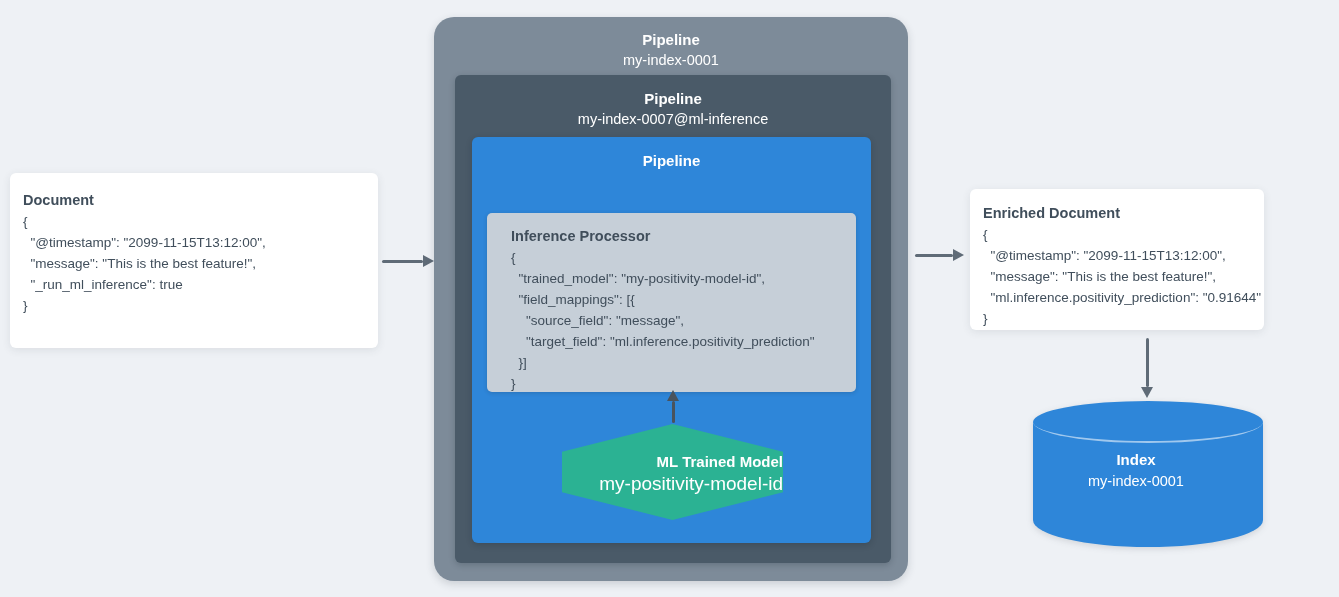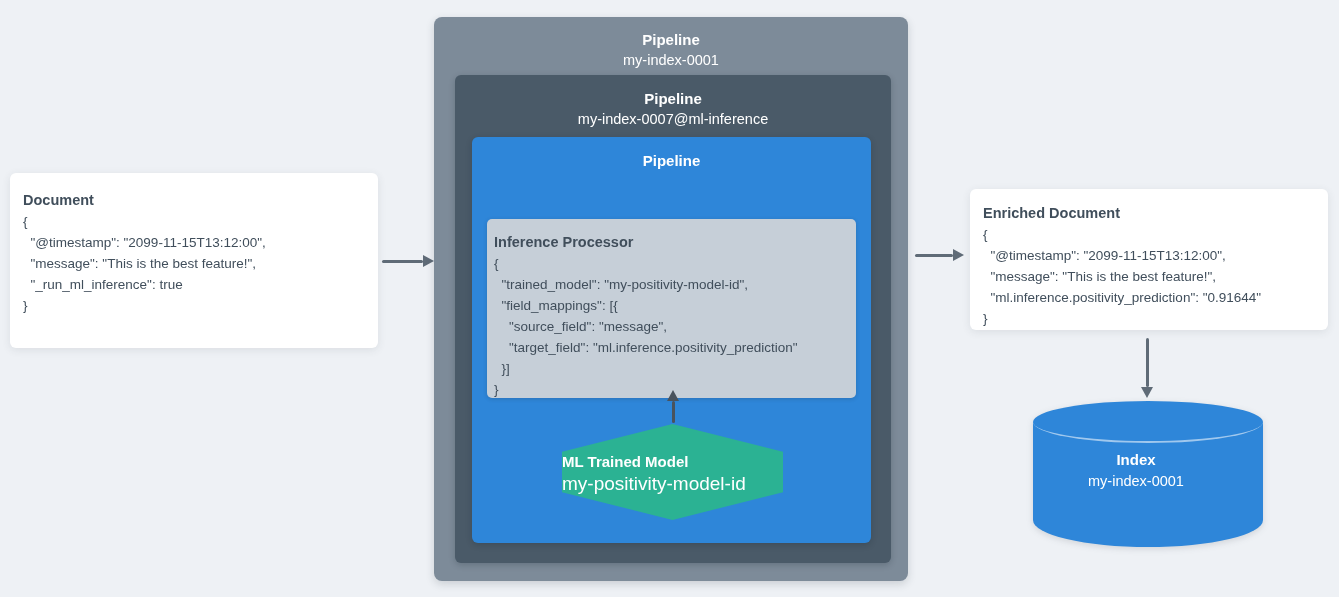--- a/index.html
+++ b/index.html
@@ -32,55 +32,55 @@
     position:absolute;
     background:var(--card-bg);
     border-radius:6px;
     box-shadow:0 2px 8px rgba(50,60,70,.10);
     padding:17px 13px;
   }
   .card .card-title{font-size:14.5px;font-weight:bold;line-height:21px;}
   .cl{font-size:13.5px;line-height:21px;white-space:pre;}
 
   #document-card{left:10px;top:173px;width:368px;height:175px;}
-  #enriched-card{left:970px;top:189px;width:358px;height:141px;padding-top:14px;}
+  #enriched-card{left:970px;top:189px;width:294px;height:141px;padding-top:14px;}
 
   
   .pipe-title{font-size:15px;font-weight:bold;text-align:center;color:var(--text-light);line-height:20px;}
   .pipe-name{font-size:14.5px;text-align:center;color:var(--text-light);line-height:20px;}
 
   #outer-pipeline{
     position:absolute;left:434px;top:17px;width:474px;height:564px;
-    background:var(--outer-pipeline-bg);border-radius:8px;
+    background:var(--outer-pipeline-bg);border-radius:20px;
     box-shadow:0 3px 8px rgba(40,50,60,.18);padding-top:13px;
   }
   #ml-inference-pipeline{
     position:absolute;left:21px;top:58px;width:436px;height:488px;
     background:var(--ml-inference-pipeline-bg);border-radius:6px;
     box-shadow:0 2px 6px rgba(20,30,40,.22);padding-top:14px;
   }
   #prediction-pipeline{
     position:absolute;left:17px;top:62px;width:399px;height:406px;
     background:var(--prediction-pipeline-bg);border-radius:6px;
     box-shadow:0 2px 6px rgba(20,30,40,.22);padding-top:14px;
   }
   #inference-processor{
-    position:absolute;left:15px;top:82px;width:369px;height:179px;
+    position:absolute;left:15px;top:76px;width:369px;height:179px;
     background:var(--processor-bg);border-radius:5px;
     box-shadow:0 1px 4px rgba(20,30,40,.18);
-    padding:12px 7px;color:var(--text-dark);
+    padding:12px 24px;color:var(--text-dark);
   }
   #inference-processor .card-title{font-size:14.5px;font-weight:bold;line-height:22px;}
 
   
   #ml-model-hex{
     position:absolute;left:90px;top:287px;width:221px;height:96px;
     background:var(--model-hexagon-bg);
     clip-path:polygon(0% 29%,50% 0%,100% 29%,100% 71%,50% 100%,0% 71%);
-    display:flex;flex-direction:column;align-items:flex-start;justify-content:center;
+    display:flex;flex-direction:column;align-items:flex-end;justify-content:center;
     color:var(--text-light);
   }
   #ml-model-hex .hex-title{font-size:15px;font-weight:bold;line-height:22px;}
   #ml-model-hex .hex-name{font-size:19px;line-height:21px;}
 
   
   .arrow{position:absolute;display:flex;}
   .arrow-h{align-items:center;height:12px;}
   .arrow-v{flex-direction:column;align-items:center;width:12px;}
   .shaft-h{flex:1;height:3px;background:var(--arrow);border-radius:2px;}

